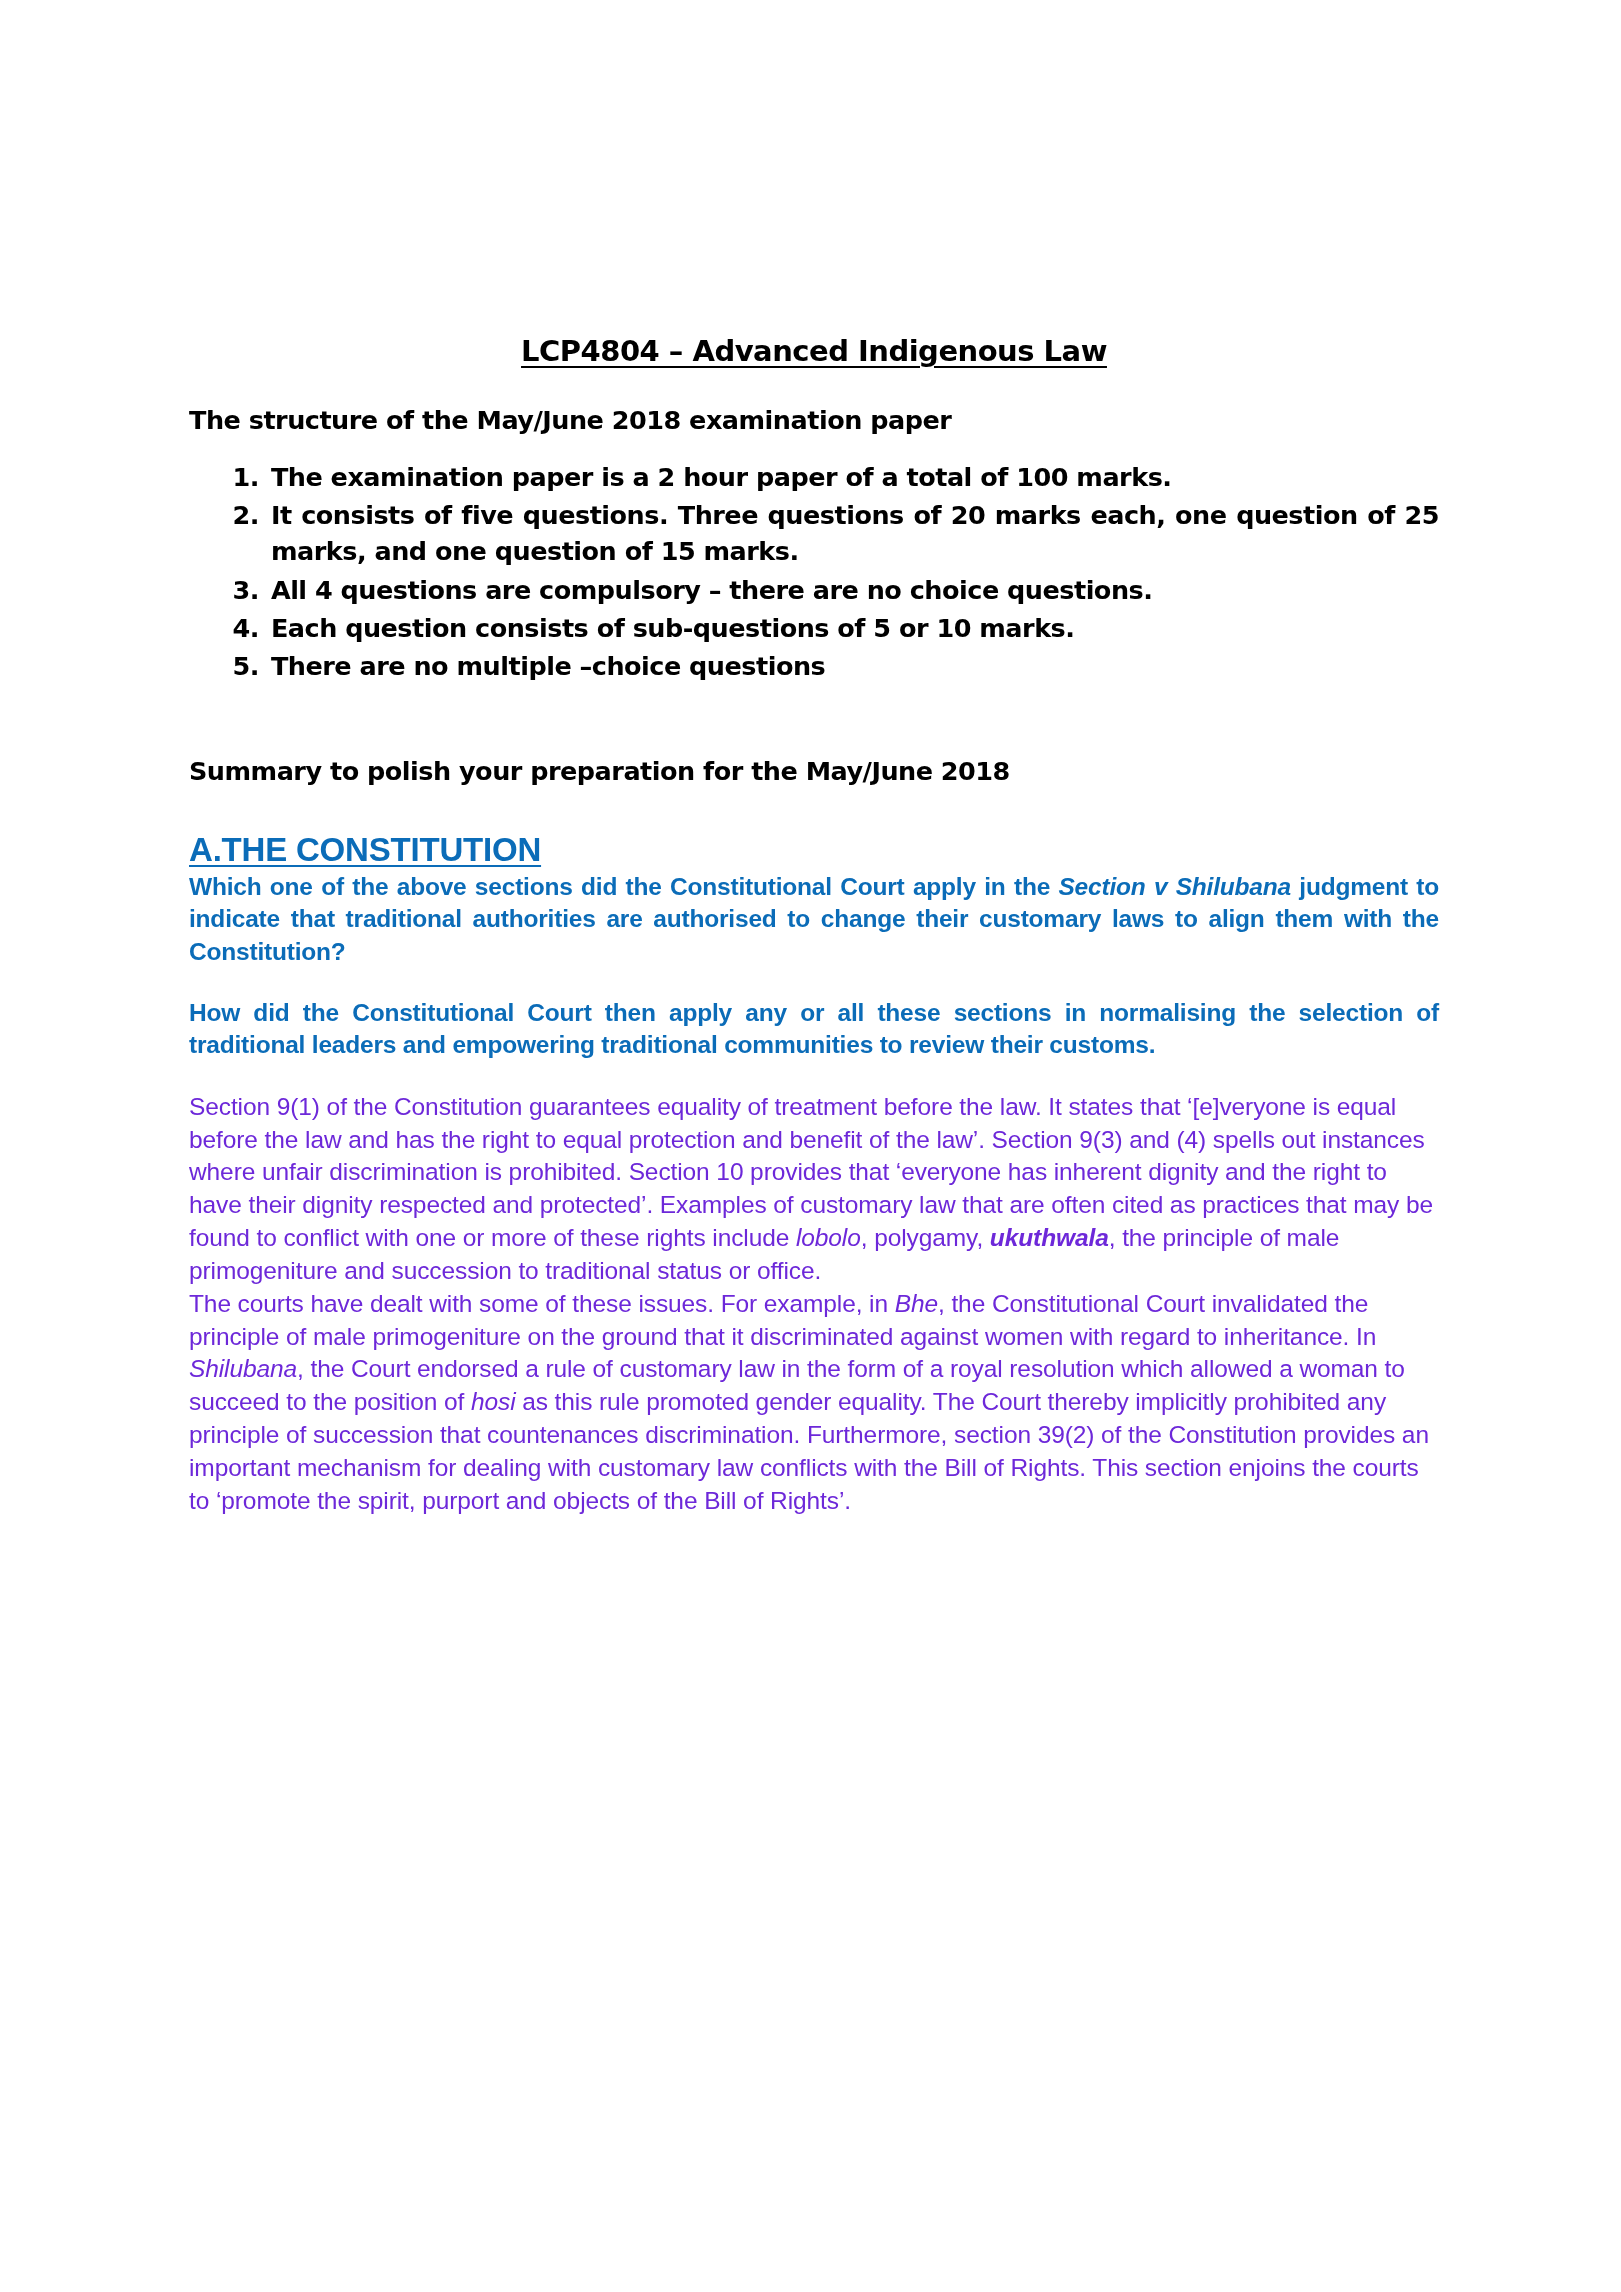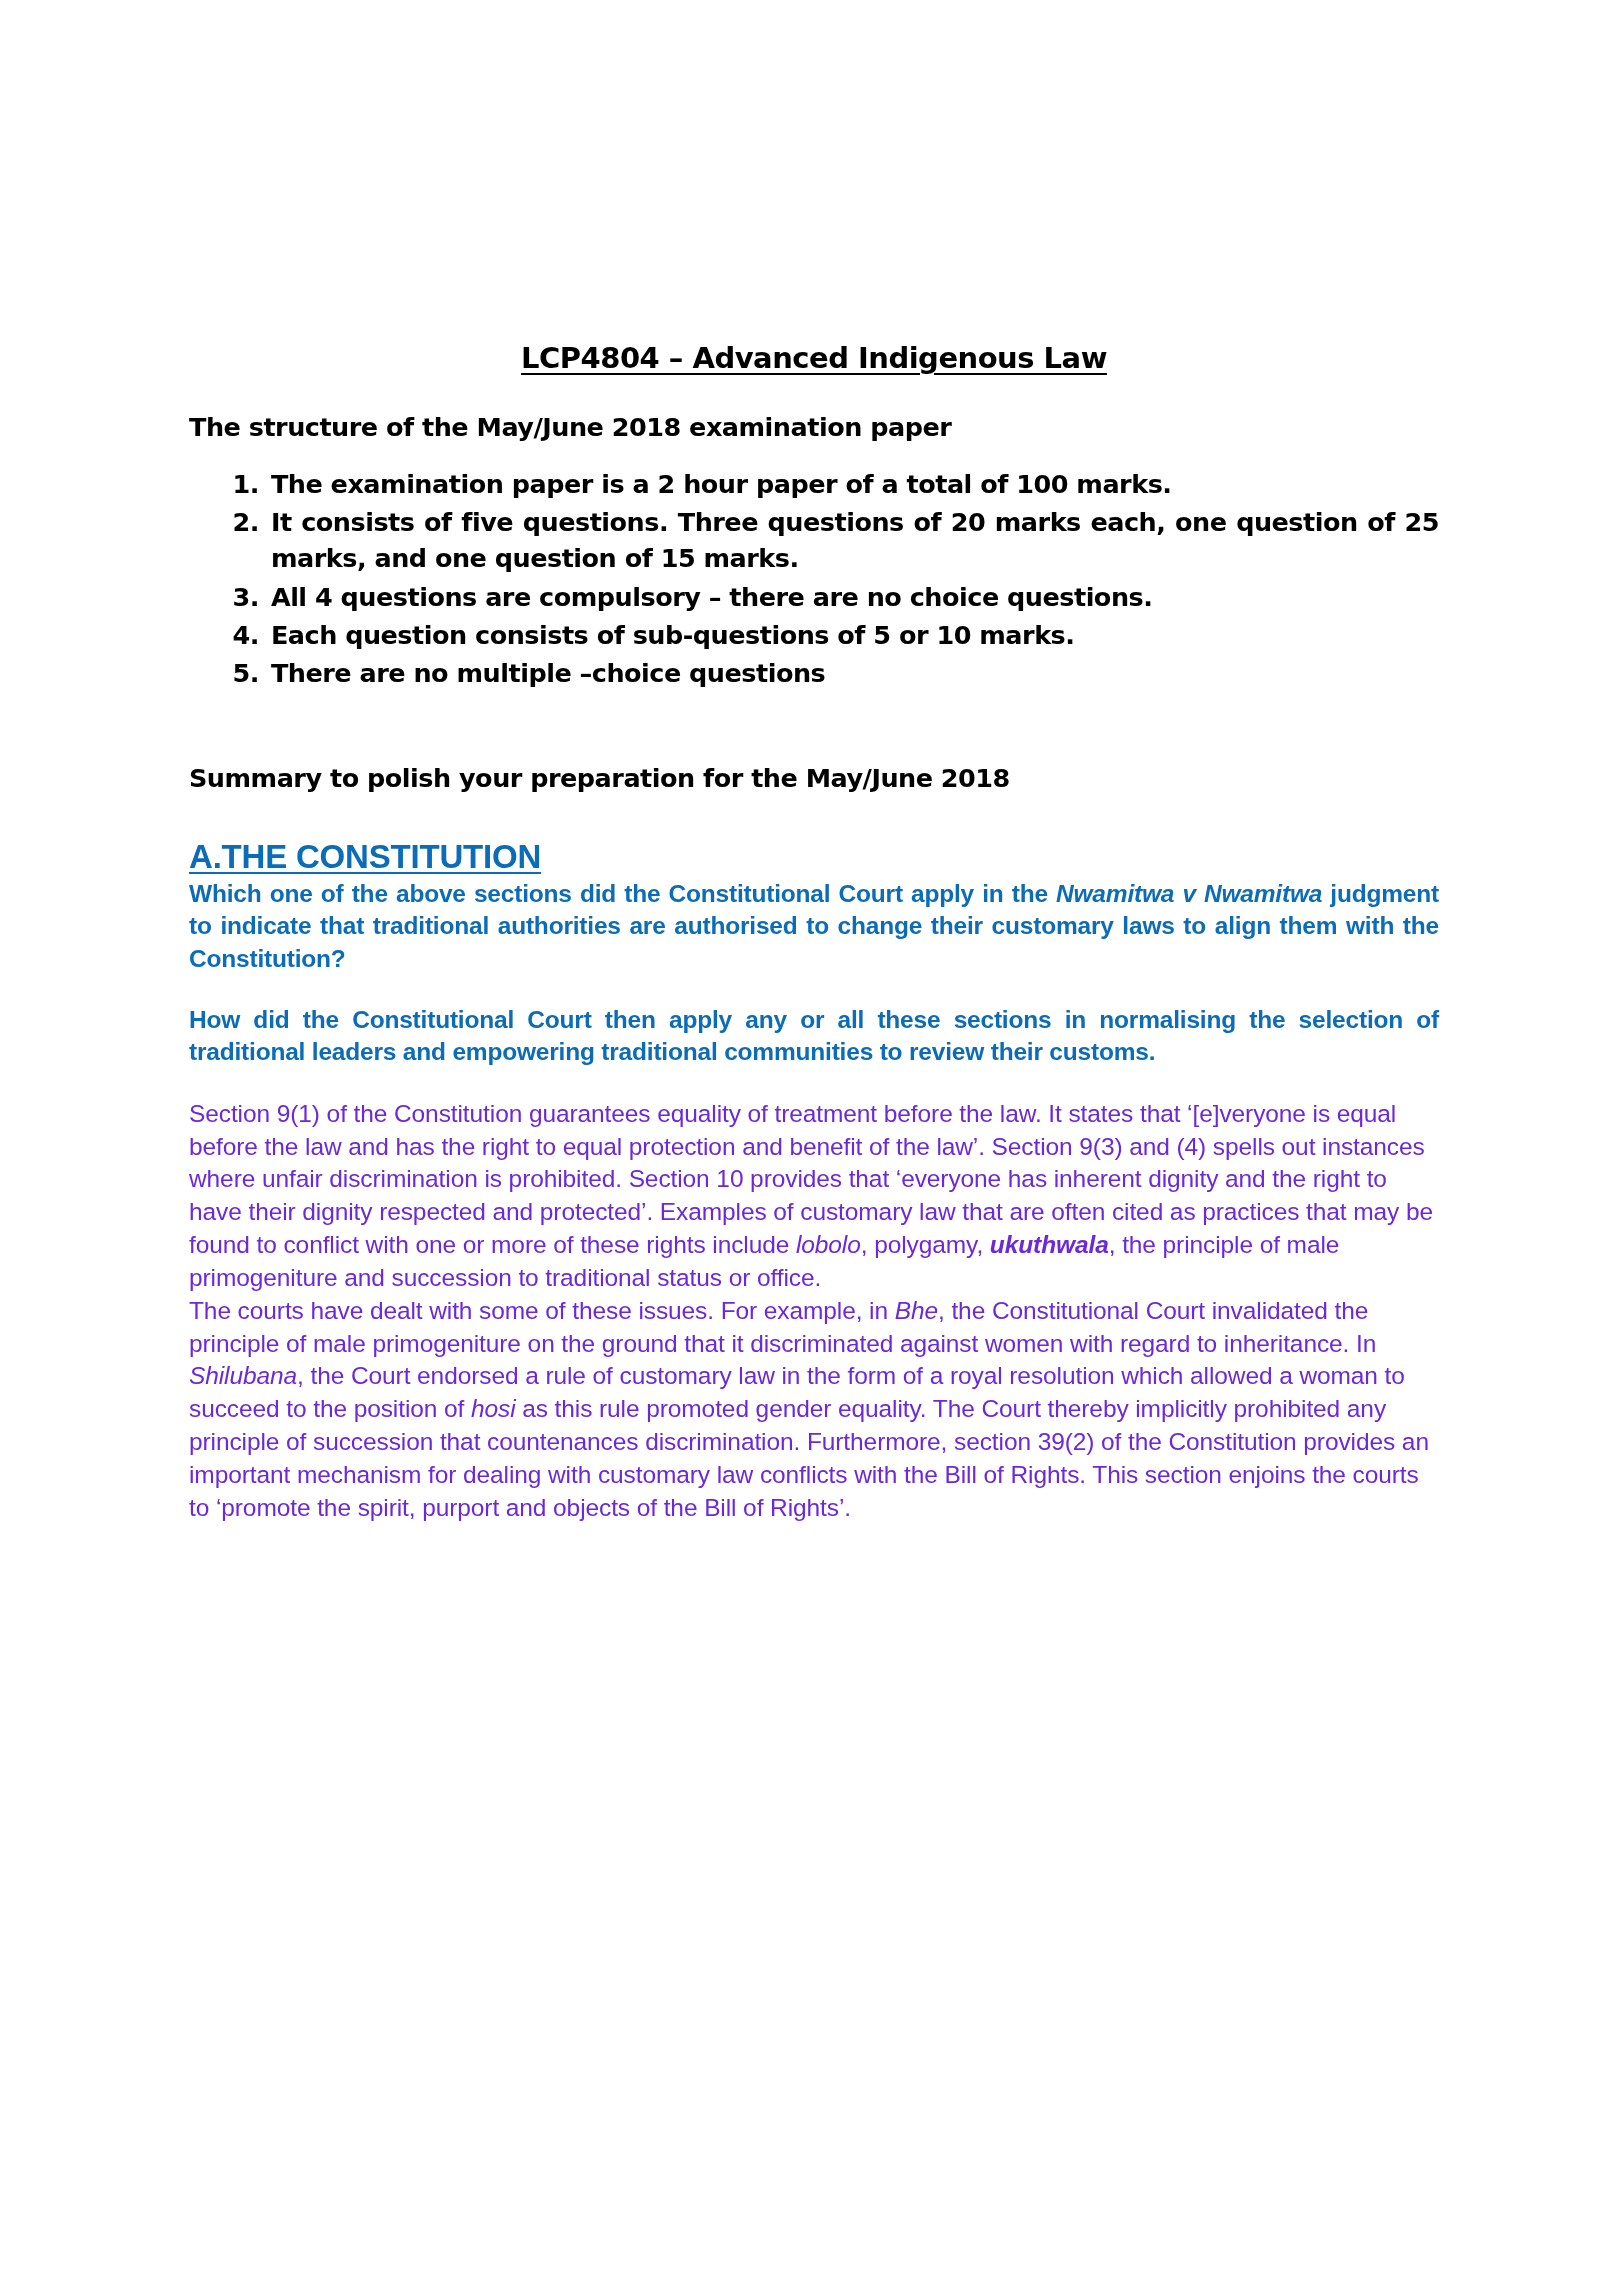--- a/index.html
+++ b/index.html
@@ -6,21 +6,21 @@
   html, body {
     margin: 0;
     padding: 0;
     background: #ffffff;
   }
 
   .page {
     position: relative;
     width: 1621px;
     height: 1694px;
-    margin: 7px auto;
+    margin: 0 auto;
     background: #ffffff;
     box-sizing: border-box;
     overflow: hidden;
   }
 
   .content {
     position: absolute;
     left: 189px;
     top: 333px;
     width: 1250px;
@@ -169,21 +169,21 @@
     <div class="spacer-lg"></div>
 
     <p class="comic subhead">Summary to polish your preparation for the May/June 2018</p>
 
     <div class="spacer-sm"></div>
 
     <div class="blue-block">
       <div>
         <span class="blue-heading">A.THE CONSTITUTION</span>
       </div>
-      <p class="blue-para justify"><span>Which one of the above sections did the Constitutional Court apply in the </span><i>Nwamitwa v Nwamitwa</i><span> judgment to indicate that traditional authorities are authorised to change their customary laws to align them with the Constitution?</span></p>
+      <p class="blue-para justify"><span>Which one of the above sections did the Constitutional Court apply in the </span><i>Section v Shilubana</i><span> judgment to indicate that traditional authorities are authorised to change their customary laws to align them with the Constitution?</span></p>
       <div class="spacer-md"></div>
       <p class="blue-para justify">How did the Constitutional Court then apply any or all these sections in normalising the selection of traditional leaders and empowering traditional communities to review their customs.</p>
     </div>
 
     <div class="spacer-md"></div>
 
     <p class="body-text"><span>Section 9(1) of the Constitution guarantees equality of treatment before the law. It states that ‘[e]veryone is equal before the law and has the right to equal protection and benefit of the law’. Section 9(3) and (4) spells out instances where unfair discrimination is prohibited. Section 10 provides that ‘everyone has inherent dignity and the right to have their dignity respected and protected’. Examples of customary law that are often cited as practices that may be found to conflict with one or more of these rights include </span><i>lobolo</i><span>, polygamy, </span><span class="bi">ukuthwala</span><span>, the principle of male primogeniture and succession to traditional status or office.</span></p>
 
     <p class="body-text"><span>The courts have dealt with some of these issues. For example, in </span><i>Bhe</i><span>, the Constitutional Court invalidated the principle of male primogeniture on the ground that it discriminated against women with regard to inheritance. In </span><i>Shilubana</i><span>, the Court endorsed a rule of customary law in the form of a royal resolution which allowed a woman to succeed to the position of </span><i>hosi</i><span> as this rule promoted gender equality. The Court thereby implicitly prohibited any principle of succession that countenances discrimination. Furthermore, section 39(2) of the Constitution provides an important mechanism for dealing with customary law conflicts with the Bill of Rights. This section enjoins the courts to ‘promote the spirit, purport and objects of the Bill of Rights’.</span></p>
 

